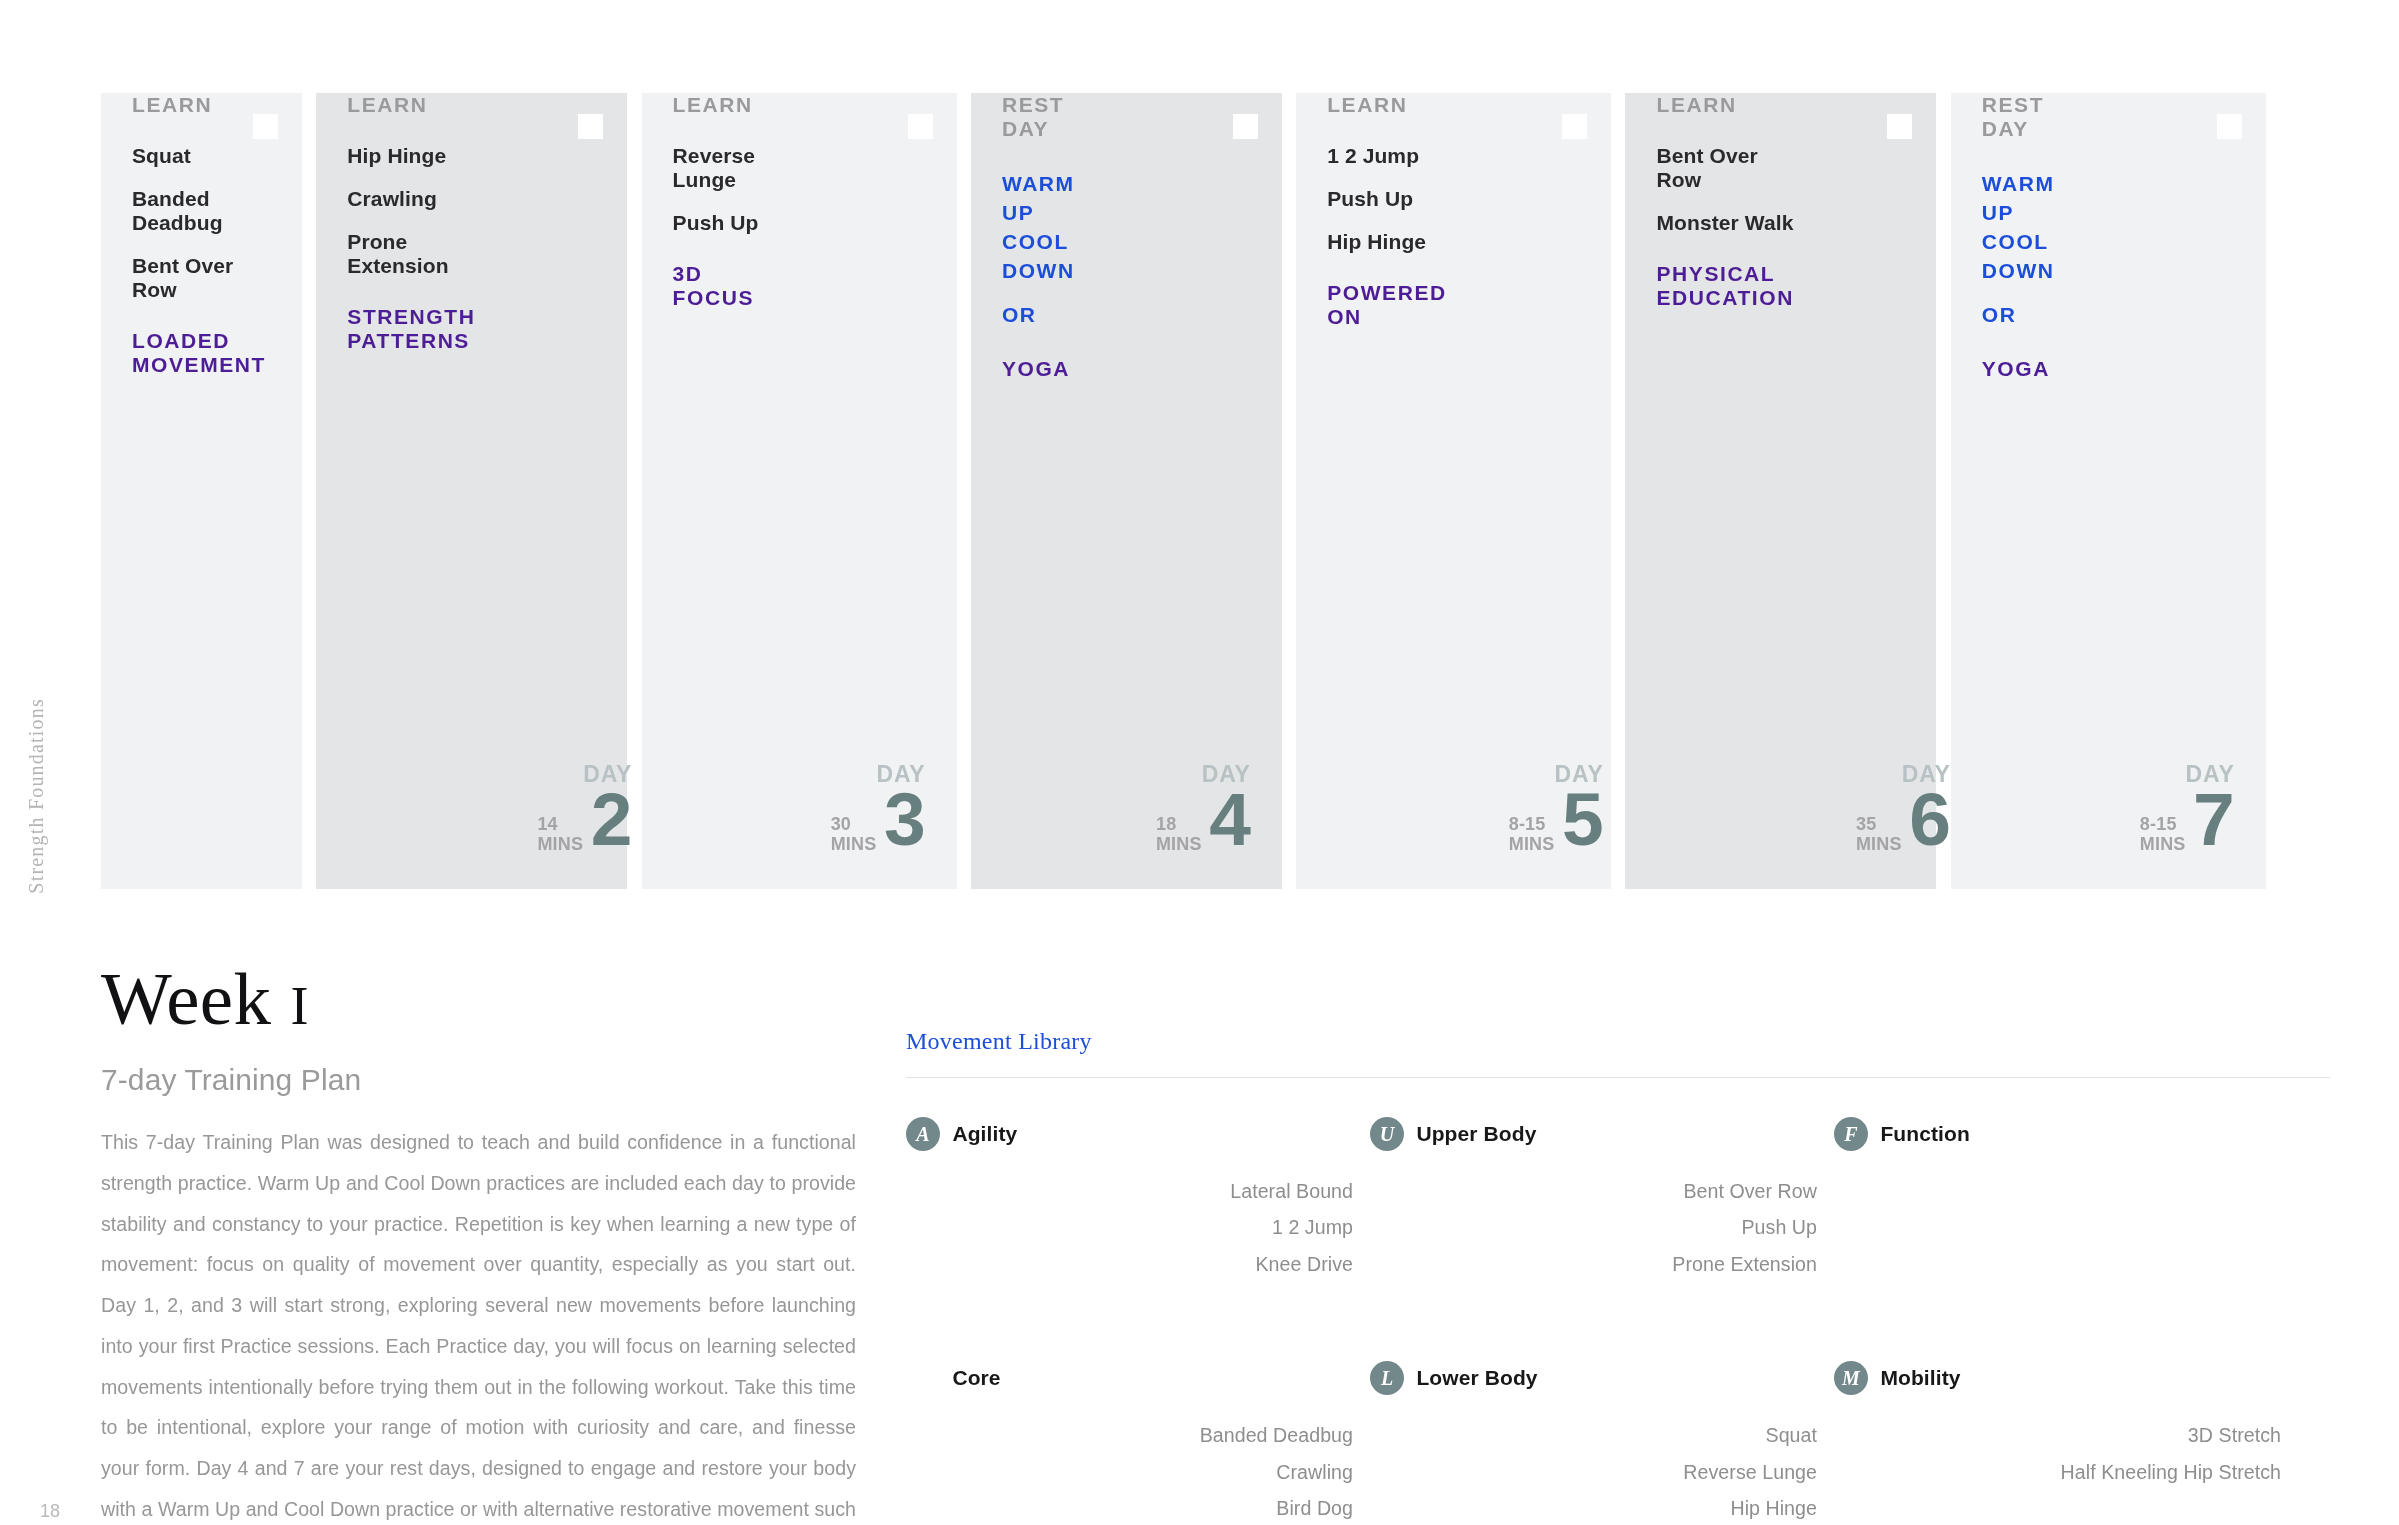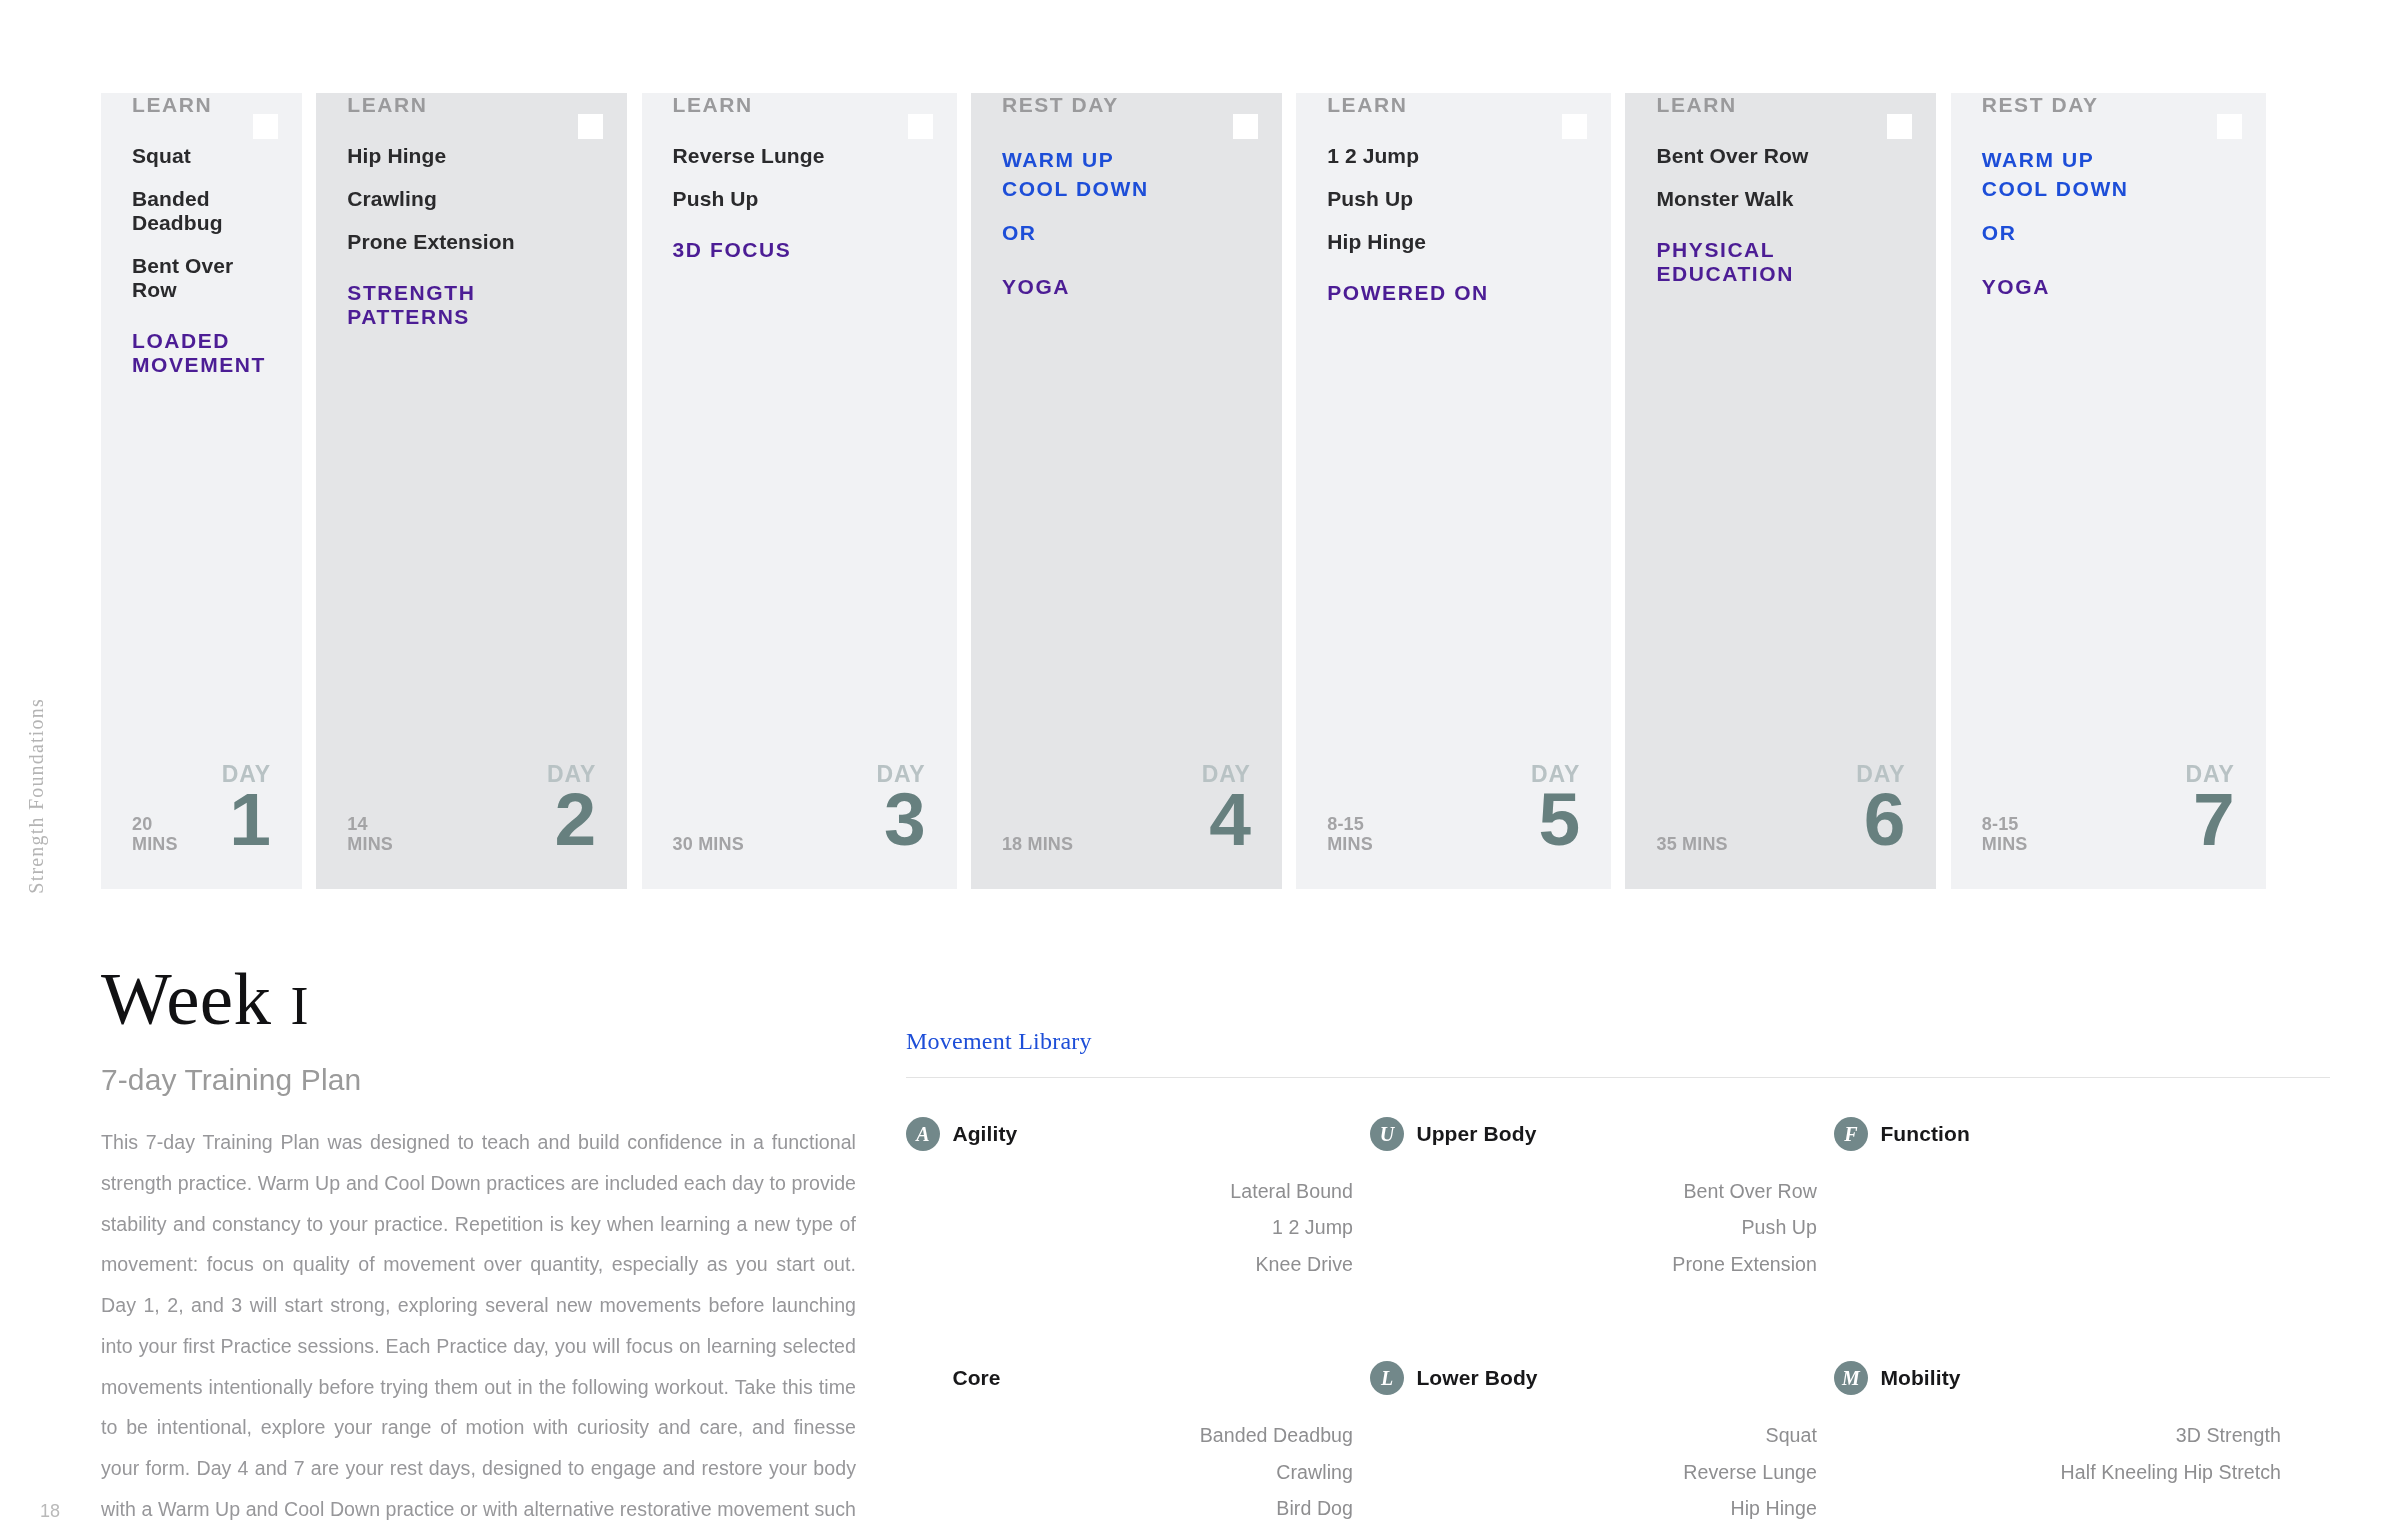--- a/index.html
+++ b/index.html
@@ -39,21 +39,21 @@
     left: 101px; top: 93px;
     width: 2199px; height: 796px;
     display: flex;
     gap: 14.3px;
   }
   .card {
     position: relative;
     flex: 0 0 auto;
     padding: 0;
     display: flex;
-    flex-direction: column;
+    flex-direction: row;
   }
   .card.light  { background: #f1f2f4; }
   .card.dark   { background: #e4e5e7; }
 
   .card-check {
     position: absolute;
     width: 25px; height: 25px;
     background: #ffffff;
     right: 24px; top: 21px;
   }
@@ -417,21 +417,21 @@
             <div class="lib-item">Reverse Lunge</div>
             <div class="lib-item">Hip Hinge</div>
           </div>
         </div>
         <div class="lib-col">
           <div class="lib-head">
             <div class="lib-badge">M</div>
             <div class="lib-name">Mobility</div>
           </div>
           <div class="lib-items">
-            <div class="lib-item">3D Strength</div>
+            <div class="lib-item">3D Stretch</div>
             <div class="lib-item">Half Kneeling Hip Stretch</div>
           </div>
         </div>
       </div>
   </div>
 
 </div>
 
 
 </body></html>

